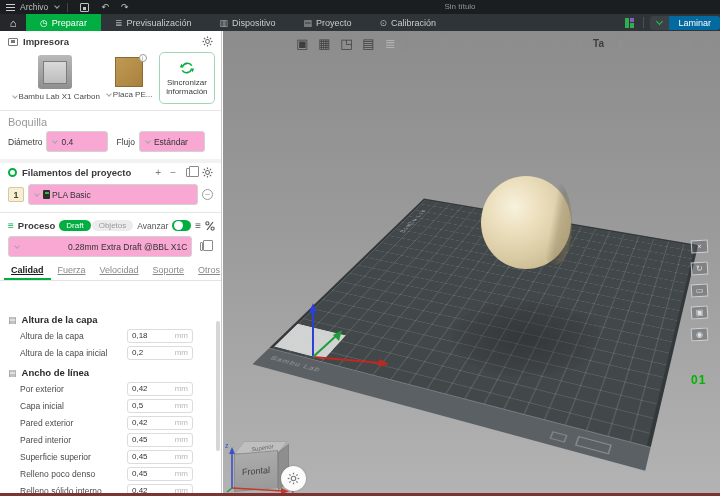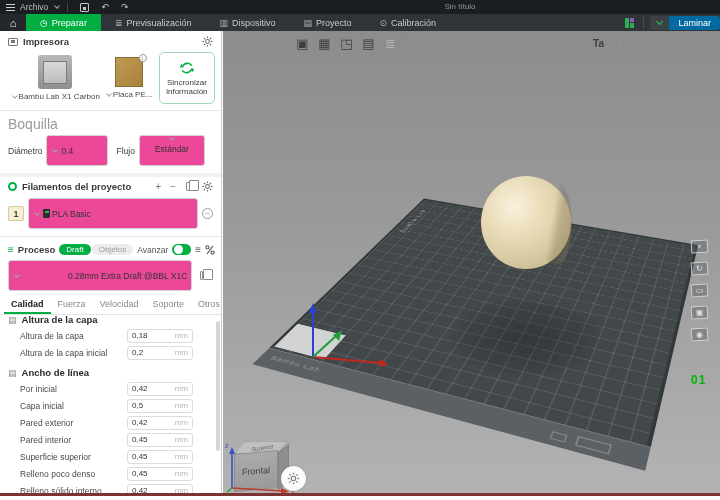--- a/index.html
+++ b/index.html
@@ -45,23 +45,23 @@
   .gear-svg, .search-svg, .sync-svg { display:block; }
   .machine-row { display:flex; align-items:flex-start; padding:2px 6px 4px; }
   .tile { display:flex; flex-direction:column; align-items:center; }
   .printer-img { width:34px; height:34px; background:linear-gradient(#b9b9b9,#8f8f8f); border-radius:3px; position:relative; margin-top:3px;}
   .printer-img::after{content:'';position:absolute;left:5px;top:6px;right:5px;bottom:5px;background:linear-gradient(#d9d9d9,#bdbdbd);border:1px solid #7c7c7c;}
   .tile-label { display:flex; align-items:center; font-size:8px; color:#4a4a4a; margin-top:3px; white-space:nowrap;}
   .plate-img { width:28px; height:30px; background:linear-gradient(135deg,#c09a55,#a9813e); border:1px solid #8a6a30; position:relative; margin-top:5px;}
   .info-dot{position:absolute;right:-5px;top:-4px;width:8px;height:8px;border:1px solid #9a9a9a;border-radius:50%;background:#fff;color:#8a8a8a;font-size:6px;line-height:6px;text-align:center;}
   .sync-btn { margin-left:6px; width:58px; height:52px; border:1px solid #9fd8b4; border-radius:5px; background:#fff; display:flex; flex-direction:column; align-items:center; justify-content:center; gap:2px; font-size:8px; color:#3a3a3a; text-align:center; line-height:1.15; padding:2px;}
   .hline { border-top:1px solid #e6e6e6; margin:2px 0; }
-  .sub-label { color:#9a9a9a; font-size:14px; padding:3px 8px 1px; }
+  .sub-label { color:#9a9a9a; font-size:11px; padding:3px 8px 1px; }
   .nozzle-row { display:flex; align-items:center; gap:4px; padding:2px 8px 5px; font-size:8.5px; color:#3a3a3a; }
-  .ibox { display:flex; align-items:center; border:1px solid #d2d2d2; border-radius:3px; background:#ec4899; height:31px; font-size:8.5px; color:#333; padding:0 4px; gap:2px;}
+  .ibox { display:flex; align-items:center; border:1px solid #d2d2d2; border-radius:3px; background:#f9a8d4; height:21px; font-size:8.5px; color:#333; padding:0 4px; gap:2px;}
   .ibox .val{white-space:nowrap;}
   .icn-fil{width:9px;height:9px;border:2px solid #00AE42;border-radius:50%;}
   .icn-mini{color:#7a7a7a;font-size:10px;font-weight:normal;padding:0 2px;}
   .icn-copy{width:8px;height:9px;border:1px solid #8a8a8a;border-radius:1px;position:relative;margin:0 3px;}
   .icn-copy::after{content:'';position:absolute;left:2px;top:-3px;width:8px;height:9px;border:1px solid #8a8a8a;border-radius:1px;background:#fff;}
   .fil-row { display:flex; align-items:center; padding:3px 8px 5px; gap:4px;}
   .slot { width:16px; height:15px; background:#f6eed8; border:1px solid #d8c98f; border-radius:2px; color:#4a4a18; font-size:9px; font-weight:bold; display:flex; align-items:center; justify-content:center;}
   .fil-box { flex:1; }
   .spool{width:7px;height:9px;background:#2e2e2e;border-radius:1px;position:relative;}
   .spool::after{content:'';position:absolute;left:1.5px;top:2px;width:4px;height:2px;background:#39b54a;}
@@ -71,21 +71,21 @@
   .pill { font-size:8px; font-weight:normal; border-radius:8px; padding:1px 7px; }
   .pill.on { background:#00AE42; color:#fff; }
   .pill.off { background:#ececec; color:#9a9a9a; margin-left:-3px;}
   .adv { margin-left:auto; display:flex; align-items:center; gap:4px; font-weight:normal; font-size:8.5px; color:#555;}
   .tgl{width:19px;height:11px;border-radius:6px;background:#00AE42;position:relative;}
   .tgl::after{content:'';position:absolute;width:9px;height:9px;border-radius:50%;background:#fff;top:1px;left:1.5px;}
   .icn-list{color:#555;font-size:10px;}
   .preset-row{display:flex;align-items:center;gap:5px;padding:2px 8px 4px;}
   .preset-box{flex:1;gap:47px;}
   .ptabs{display:flex;gap:0;border-bottom:1px solid #e3e3e3;padding:0 4px;}
-  .ptab{font-size:9px;color:#8a8a8a;padding:4px 7px 3px;}
+  .ptab{font-size:9px;color:#8a8a8a;padding:4px 7px 3px;text-decoration:underline;}
   .ptab.active{color:#1a1a1a;font-weight:bold;border-bottom:2px solid #00AE42;}
   #params{position:absolute;left:0;top:277px;width:221px;bottom:0;overflow:hidden;}
   .psec{display:flex;align-items:center;gap:5px;padding:6px 8px 2px;font-size:9.5px;font-weight:bold;color:#2a2a2a;}
   .psec .psec-icon{color:#8a8a8a;font-size:9px;font-weight:normal;}
   .prow{display:flex;align-items:center;justify-content:space-between;padding:1.5px 28px 1.5px 20px;height:17px;}
   .prow .plabel{font-size:8.5px;color:#4a4a4a;}
   .pinput{width:66px;height:14px;border:1px solid #dcdcdc;border-radius:3px;display:flex;align-items:center;justify-content:space-between;padding:0 4px;font-size:8px;color:#333;}
   .pinput .unit{color:#b8b8b8;}
   .scrollthumb{position:absolute;right:1px;top:290px;width:4px;height:130px;border-radius:2px;background:#d6d6d6;}
 
@@ -240,21 +240,21 @@
 
     <div class="hline"></div>
     <div class="sub-label">Boquilla</div>
     <div class="nozzle-row">
       <span>Diámetro</span>
       <div class="ibox" style="width:62px;">
           <span class="chev"></span>
           <span class="val">0.4</span>
         </div>
       <span style="margin-left:4px;">Flujo</span>
-      <div class="ibox" style="width:66px;flex-direction:column;">
+      <div class="ibox" style="width:66px;">
           <span class="chev"></span>
           <span class="val">Estándar</span>
         </div>
     </div>
 
     <div class="hline" style="border-top:4px solid #f2f2f2;"></div>
     <div class="sec-hdr" style="padding-top:2px;">
       <span class="icn-fil"></span>
       <span>Filamentos del proyecto</span>
       <span class="spacer"></span>
@@ -338,21 +338,21 @@
           <div class="pinput">
             <span>0,2</span>
             <span class="unit">mm</span>
           </div>
         </div>
         <div class="psec">
           <span class="psec-icon">▤</span>
           <span>Ancho de línea</span>
         </div>
         <div class="prow">
-          <span class="plabel">Por inicial</span>
+          <span class="plabel">Por exterior</span>
           <div class="pinput">
             <span>0,42</span>
             <span class="unit">mm</span>
           </div>
         </div>
         <div class="prow">
           <span class="plabel">Capa inicial</span>
           <div class="pinput">
             <span>0,5</span>
             <span class="unit">mm</span>

